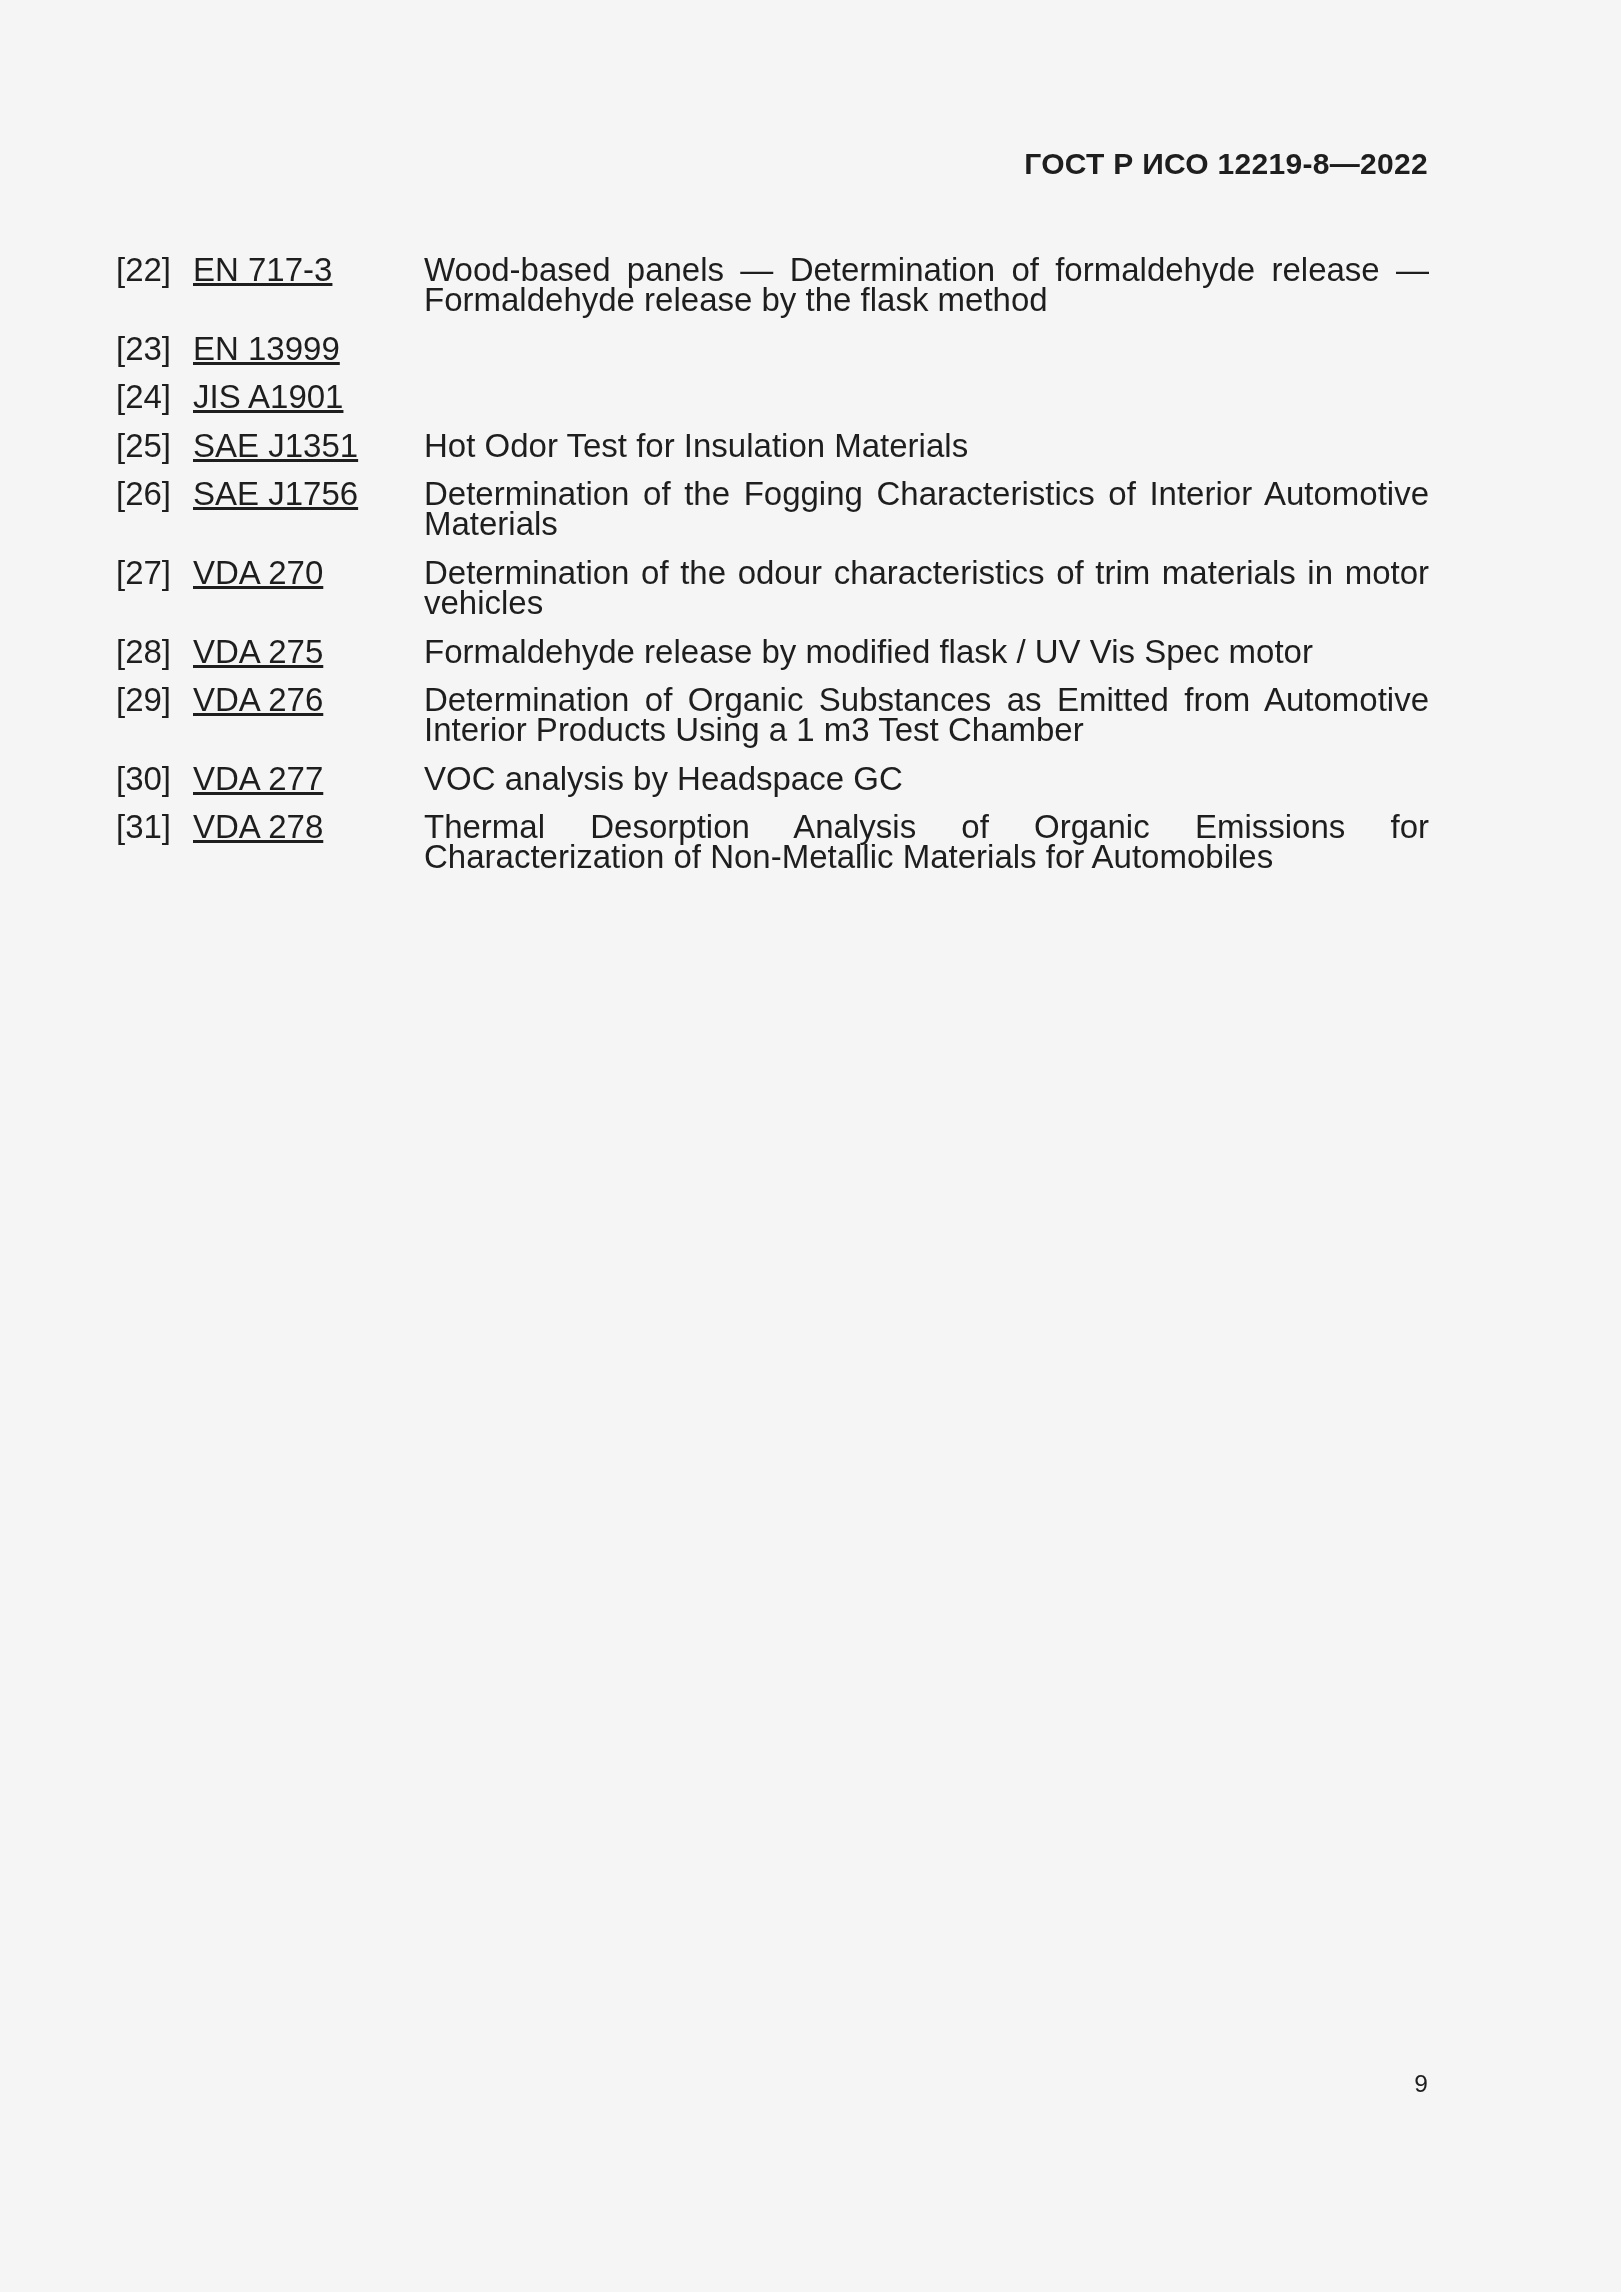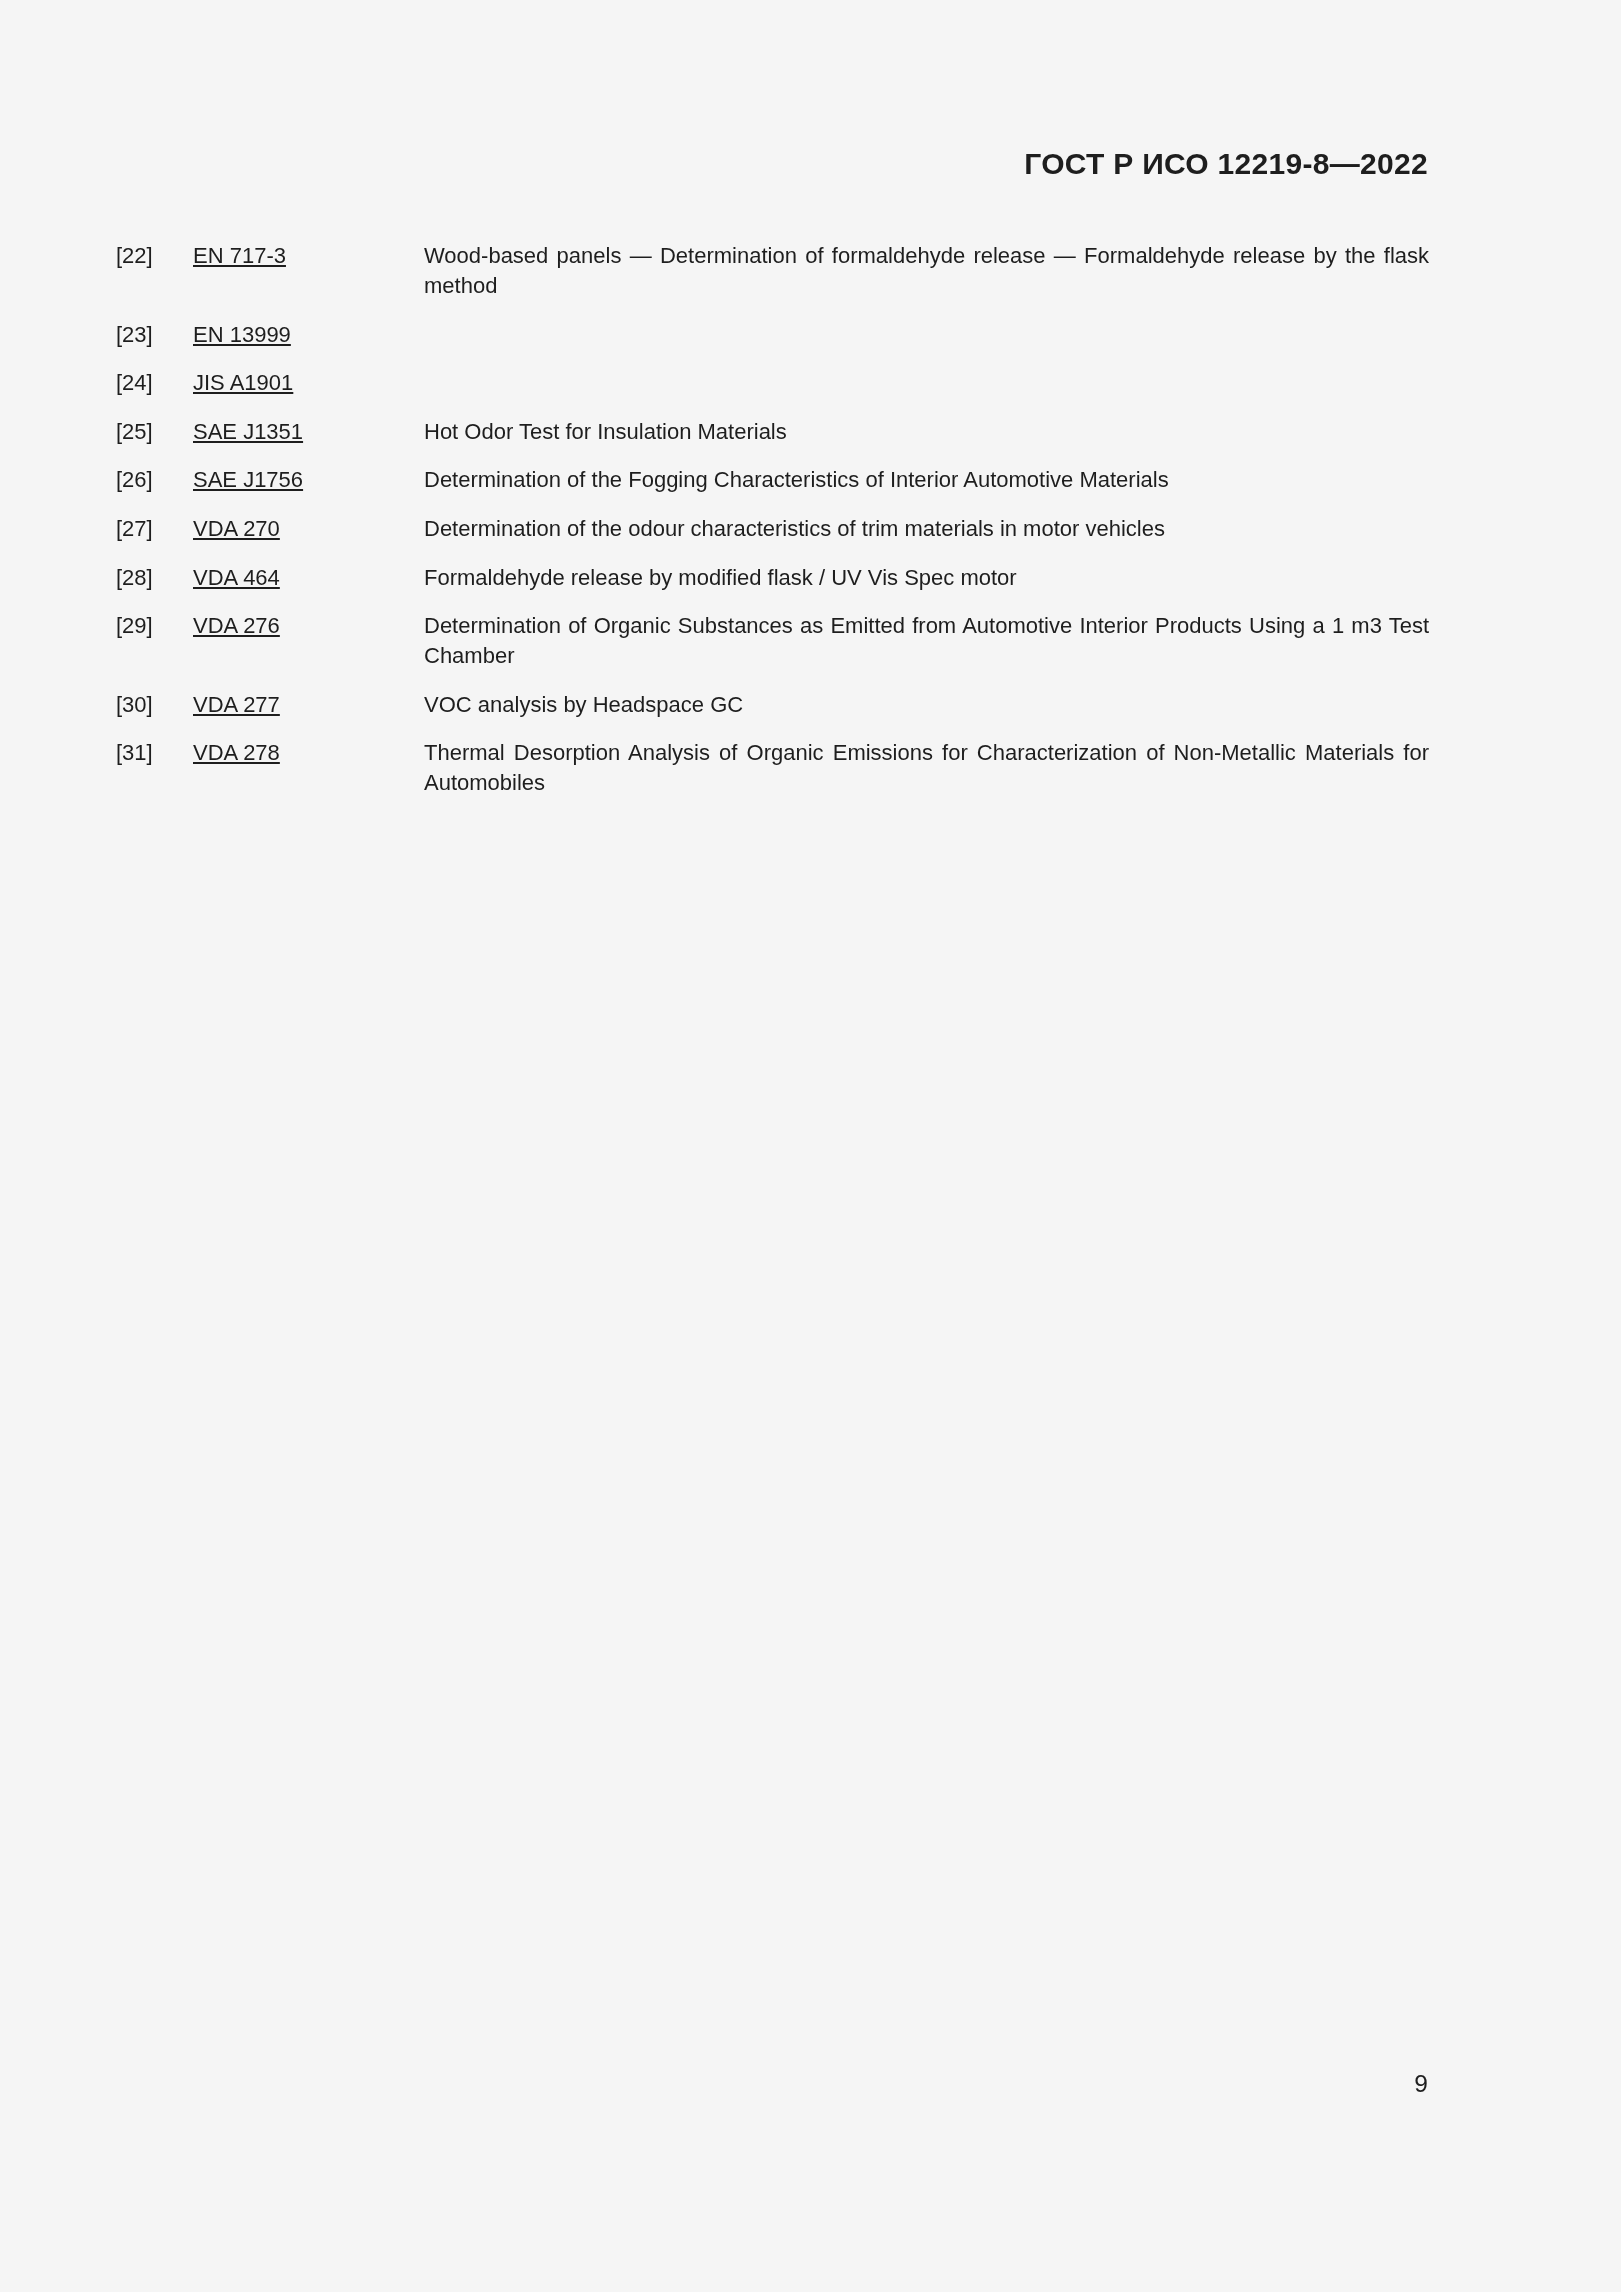--- a/index.html
+++ b/index.html
@@ -20,23 +20,24 @@
     letter-spacing: 0.3px;
   }
   .refs {
     position: absolute;
     top: 241px;
     left: 116px;
     width: 1313px;
   }
   .ref {
     display: flex;
-    font-size: 22px;
+    font-size: 33px;
     line-height: 30px;
     margin-bottom: 18.6px;
+    margin-top: 14px;
   }
   .num { width: 77px; flex: none; }
   .code { width: 231px; flex: none; text-decoration: underline; }
   .title {
     flex: 1;
     text-align: justify;
   }
   .page-num {
     position: absolute;
     top: 2070px;
@@ -73,21 +74,21 @@
     <span class="code">SAE J1756</span>
     <span class="title">Determination of the Fogging Characteristics of Interior Automotive Materials</span>
   </div>
   <div class="ref">
     <span class="num">[27]</span>
     <span class="code">VDA 270</span>
     <span class="title">Determination of the odour characteristics of trim materials in motor vehicles</span>
   </div>
   <div class="ref">
     <span class="num">[28]</span>
-    <span class="code">VDA 464</span>
+    <span class="code">VDA 275</span>
     <span class="title">Formaldehyde release by modified flask / UV Vis Spec motor</span>
   </div>
   <div class="ref">
     <span class="num">[29]</span>
     <span class="code">VDA 276</span>
     <span class="title">Determination of Organic Substances as Emitted from Automotive Interior Products Using a 1 m3 Test Chamber</span>
   </div>
   <div class="ref">
     <span class="num">[30]</span>
     <span class="code">VDA 277</span>

